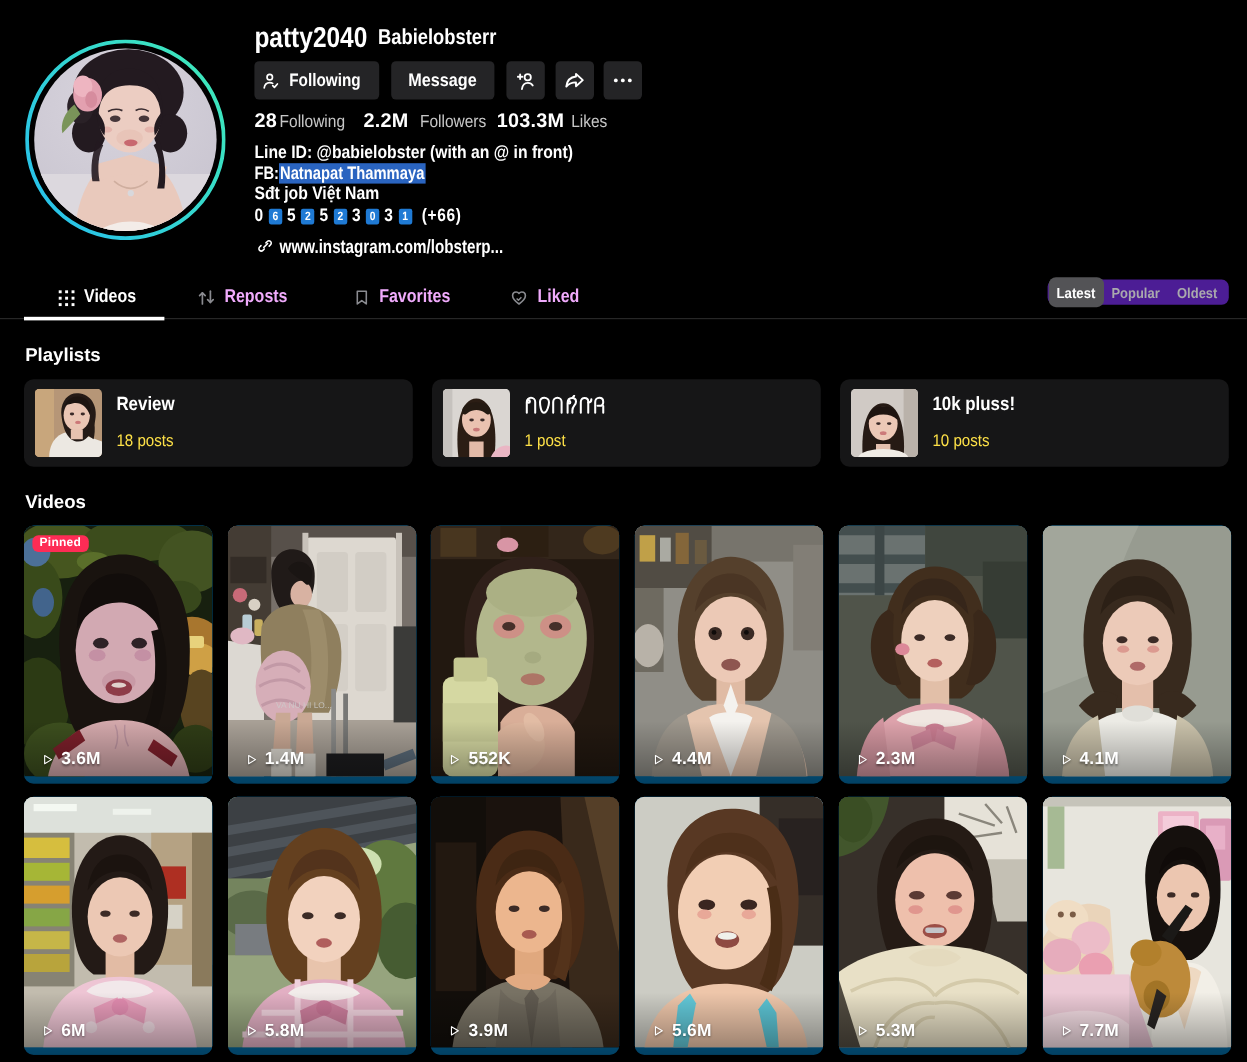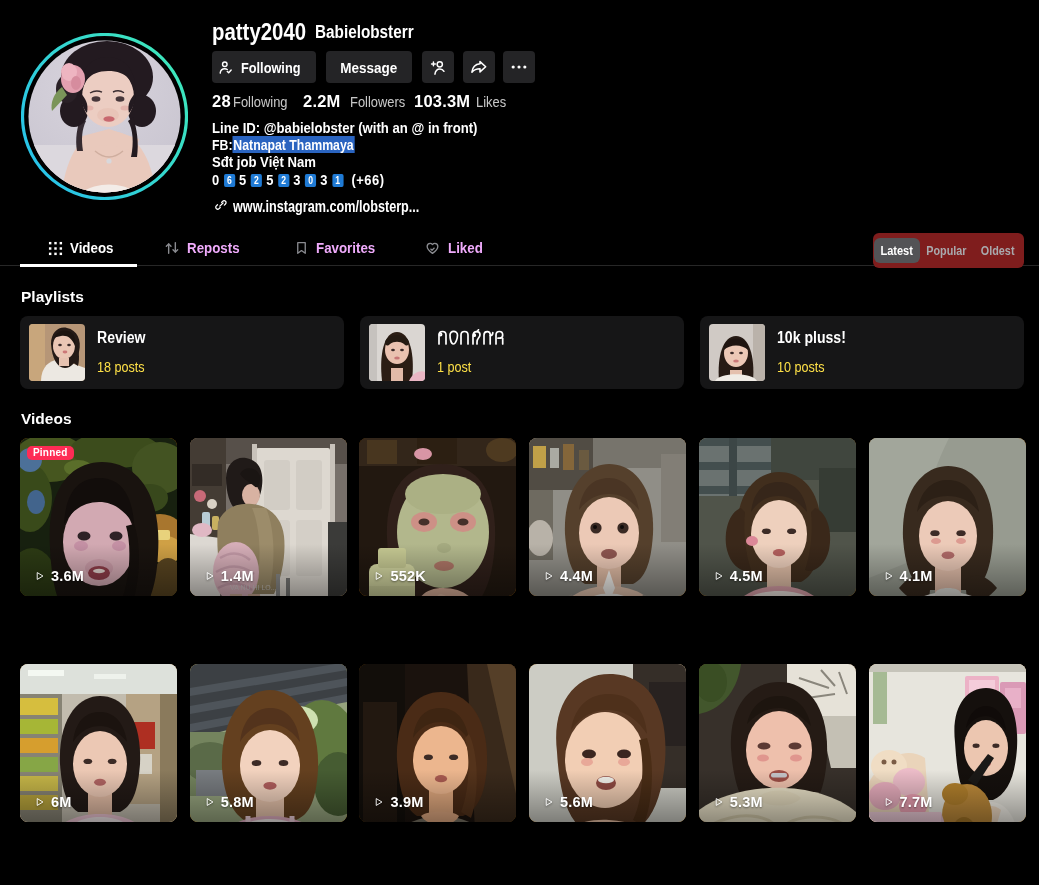--- a/index.html
+++ b/index.html
@@ -27,35 +27,35 @@
 .num{font-size:15px;font-weight:700;letter-spacing:.6px}
 .dg{display:inline-block;background:#1f7ad4;color:#fff;font-size:10px;font-weight:700;width:13px;height:13px;line-height:13.5px;text-align:center;vertical-align:1px;border-radius:2px;letter-spacing:0}
 .linkrow{left:214px;top:198px;font-size:16px;font-weight:700;display:flex;align-items:flex-start}
 .linkrow .sx{transform:scaleX(.79);margin-left:5px}
 
 #tabs{left:0;top:233px;width:1039px;height:33px;border-bottom:1px solid #272727}
 .tab{position:absolute;top:6px;display:flex;align-items:center;font-size:15.5px;font-weight:700;color:#f0abfc}
 .tab svg{margin-right:7px}
 .tab .sx{transform:scaleX(.86)}
 #tActive{left:20px;top:31px;width:117px;height:2.5px;background:#fff;position:absolute}
-#seg{position:absolute;right:15px;top:0;width:151px;height:35px;background:#7f1d1d;border-radius:6px;display:flex;align-items:center;font-size:12px;font-weight:700;color:#a9a9ad}
+#seg{position:absolute;right:15px;top:0;width:151px;height:21px;background:#4c1d95;border-radius:6px;display:flex;align-items:center;font-size:12px;font-weight:700;color:#a9a9ad}
 #seg .on{background:#535356;color:#fff;border-radius:6px;height:25px;display:flex;align-items:center;justify-content:center;width:46px;margin-left:1px}
 #seg .off{flex:1;text-align:center}
 #seg .off i{display:inline-block;font-style:normal;transform:scaleX(.9)}
 
 #plh{left:21px;top:288px;font-size:15.5px;font-weight:700}
 .pl{position:absolute;top:316px;width:324px;height:73px;background:#161617;border-radius:8px}
 .pl .th{position:absolute;left:9px;top:8px;width:56px;height:57px;border-radius:4px;overflow:hidden}
 .pl .t1{position:absolute;left:77px;top:13px;font-size:16px;font-weight:700}
 .pl .t1 .sx{transform:scaleX(.88)}
 .pl .t2{position:absolute;left:77px;top:43px;font-size:14px;color:#fde047}
 .pl .t2 .sx{transform:scaleX(.9)}
 
 #vdh{left:21px;top:410px;font-size:15.5px;font-weight:700}
-.vc{position:absolute;width:157px;height:158px;border-radius:8px;overflow:hidden;background:#a16207}
+.vc{position:absolute;width:157px;height:215px;border-radius:8px;overflow:hidden;background:#0369a1}
 .vc svg.art{position:absolute;left:0;top:0}
 .vc .shade{position:absolute;left:0;bottom:0;width:100%;height:52px;background:linear-gradient(transparent,rgba(0,0,0,.38))}
 .cnt{position:absolute;left:14px;bottom:12px;display:flex;align-items:center;font-size:14.5px;font-weight:700;color:#fff;text-shadow:0 1px 2px rgba(0,0,0,.45);letter-spacing:.2px}
 .cnt svg{margin-right:6px;filter:drop-shadow(0 1px 1px rgba(0,0,0,.45))}
 .pin{position:absolute;left:7px;top:8px;height:14px;background:#fe2c55;color:#fff;font-size:10px;font-weight:700;border-radius:5px;display:flex;align-items:center;padding:0 6px 1px 6px;letter-spacing:.2px}
 </style></head>
 <body>
 
 <div class="abs" id="avatar"><svg width="167" height="167" viewBox="0 0 167 167">
 <defs>
@@ -454,21 +454,21 @@
 <path d="M60 176 l16 -7 2 11 -16 7z" fill="#cc8498"></path>
 <path d="M98 176 l-16 -7 -2 11 16 7z" fill="#cc8498"></path>
 <path d="M142 209 C140 184 132 168 120 160 L114 209Z" fill="#d2959f"></path>
 <path d="M15 209 C17 184 25 168 37 160 L43 209Z" fill="#d2959f"></path>
     </svg>
     <div class="shade"></div>
     <div class="cnt">
       <svg width="11" height="12" viewBox="0 0 24 24" fill="none" stroke="#fff" stroke-width="2" stroke-linejoin="round">
         <path d="M7 4.5v15l12.5-7.5z"></path>
       </svg>
-      <span>4.5M</span>
+      <span>2.3M</span>
     </div>
   </div>
 <div class="vc" style="left:868.5px;top:438px">
     <svg class="art" width="157" height="209" viewBox="0 0 157 209">
       <rect width="157" height="209" fill="#979b90"></rect>
 <path d="M0 0 H80 C60 40 50 80 50 120 L0 140 Z" fill="#a2a69b"></path>
 <path d="M34 100 C32 50 56 28 79 28 C104 28 126 50 124 100 C122 130 116 146 104 152 L54 152 C42 144 36 128 34 100Z" fill="#382a1e"></path>
       <rect x="66" y="122" width="26" height="36" fill="#e4bfab"></rect>
 <ellipse cx="79" cy="98" rx="29" ry="35" fill="#eccab8"></ellipse>
       <ellipse cx="65.95" cy="95.2" rx="4.64" ry="2.9000000000000004" fill="#3c2b26"></ellipse>

